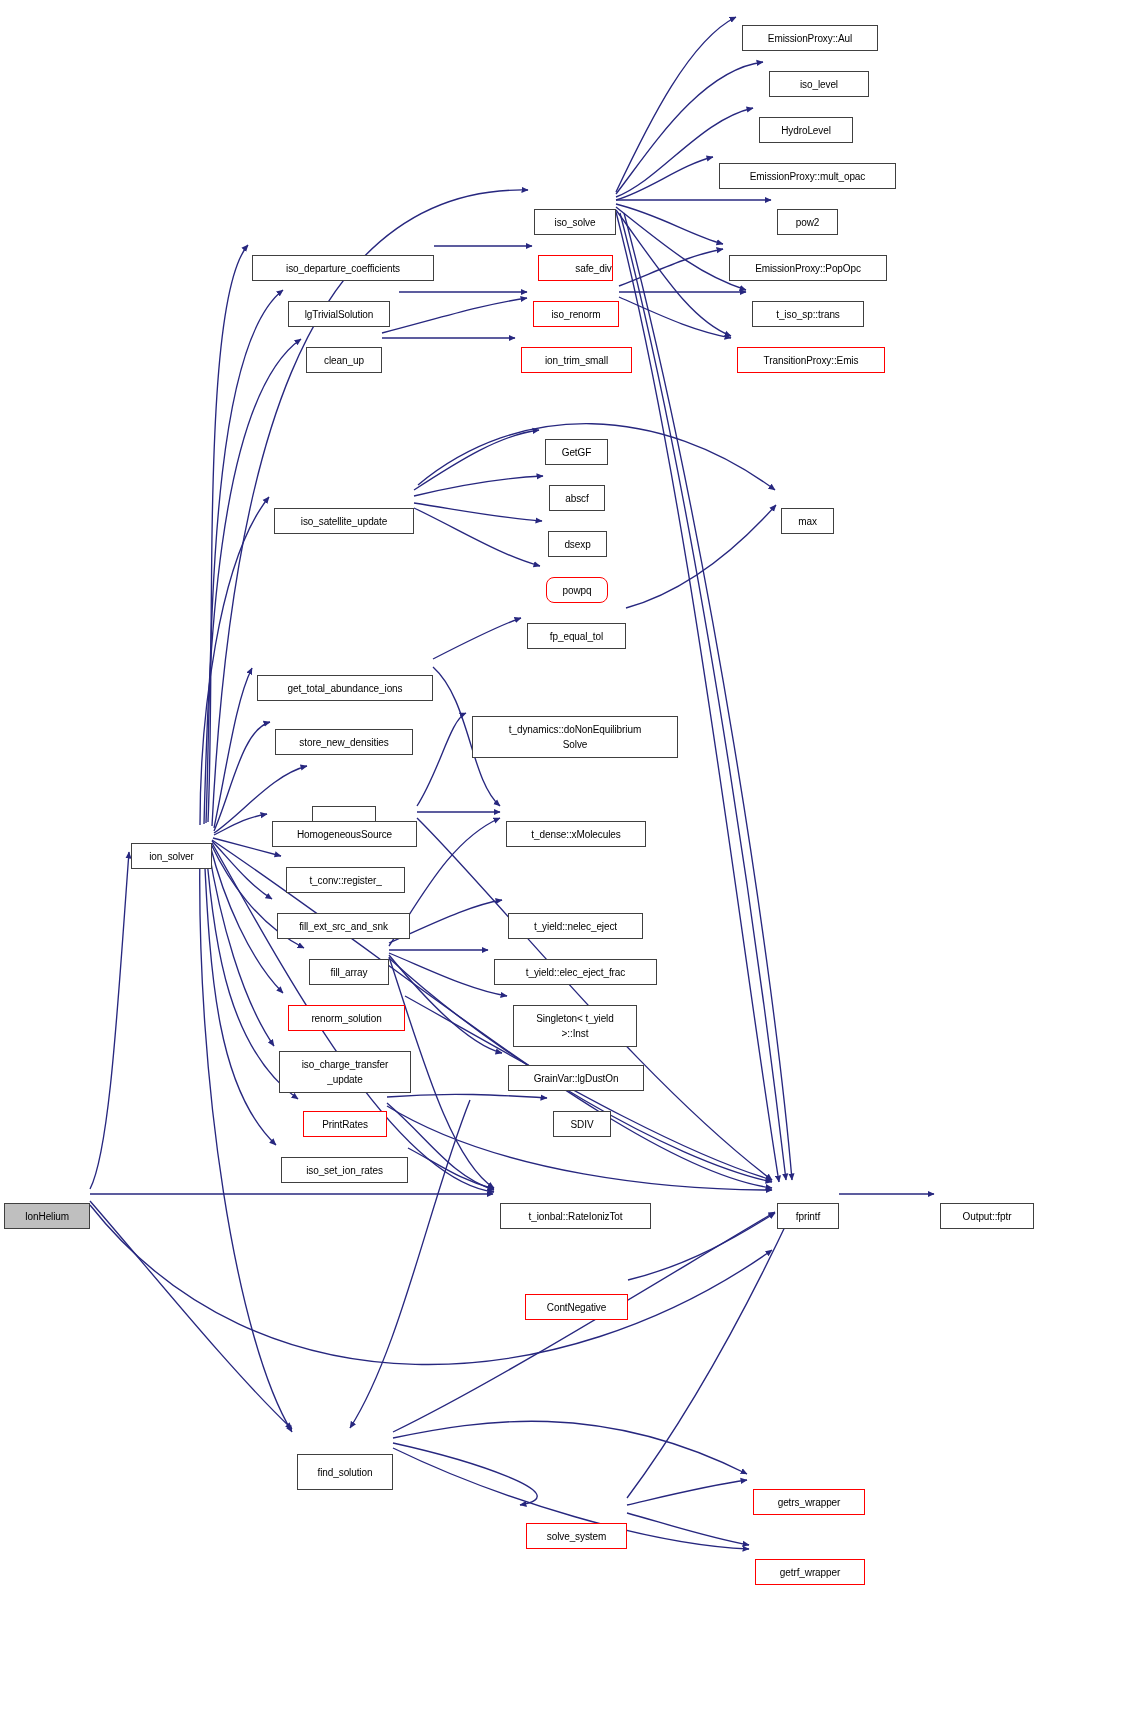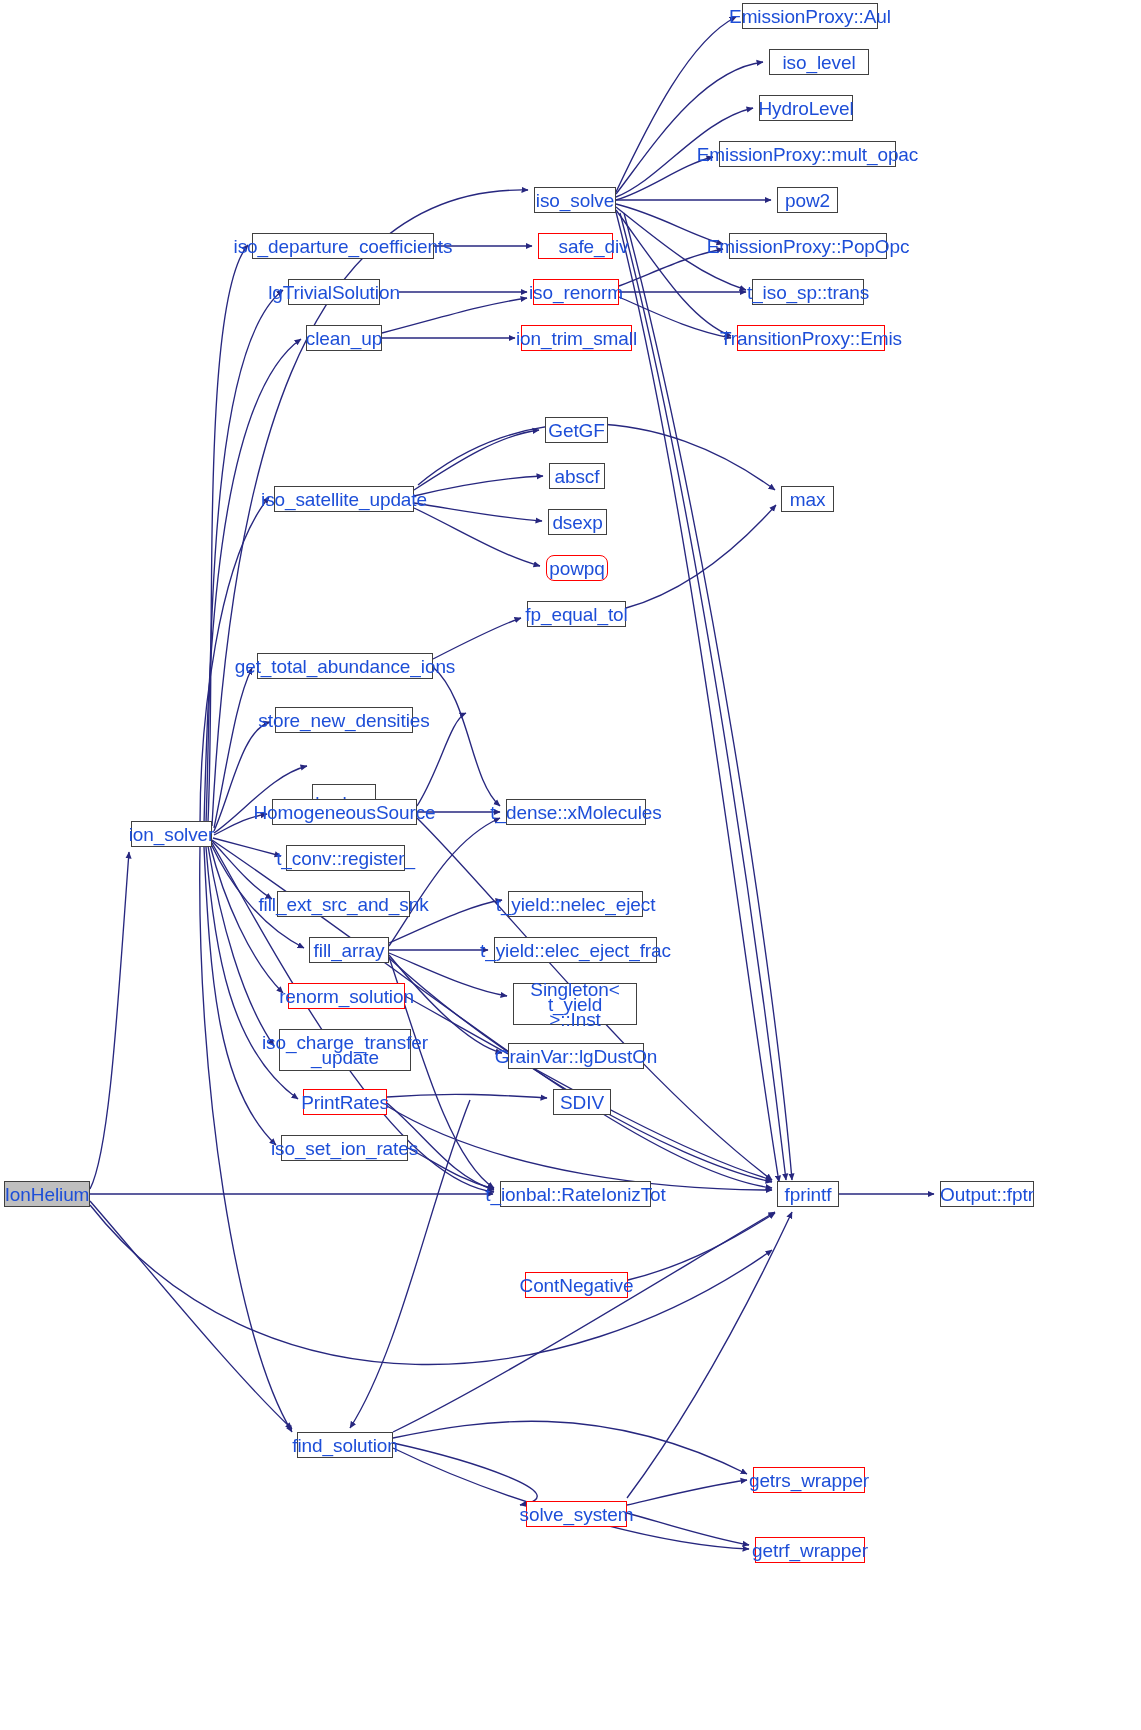--- a/index.html
+++ b/index.html
@@ -14,26 +14,27 @@
   #edges{position:absolute;left:0;top:0;width:1141px;height:1730px;pointer-events:none;}
   .node{
     position:absolute;
     box-sizing:border-box;
     background:#ffffff;
     border:1px solid #404040;
     display:flex;
     align-items:center;
     justify-content:center;
     text-align:center;
-    font-size:19px;
+    font-size:10px;
     line-height:15px;
-    color:#1d4ed8;
+    color:#000000;
     white-space:pre-line;
     letter-spacing:-0.1px;
     z-index:5;
+    margin-top:22px;
   }
   .node.red{border:1px solid #ff0000;}
   .node.current{background:#bfbfbf;border:1px solid #404040;}
   .node span{display:block;padding:0 4px;}
 </style>
 </head>
 <body>
 
 <div id="canvas">
 
@@ -147,21 +148,21 @@
     <div class="node" style="left: 742px; top: 3px; width: 136px; height: 26px;"><span>EmissionProxy::Aul</span></div>
     <div class="node" style="left: 769px; top: 49px; width: 100px; height: 26px;"><span>iso_level</span></div>
     <div class="node" style="left: 759px; top: 95px; width: 94px; height: 26px;"><span>HydroLevel</span></div>
     <div class="node" style="left: 719px; top: 141px; width: 177px; height: 26px;"><span>EmissionProxy::mult_opac</span></div>
     <div class="node" style="left: 777px; top: 187px; width: 61px; height: 26px;"><span>pow2</span></div>
     <div class="node" style="left: 729px; top: 233px; width: 158px; height: 26px;"><span>EmissionProxy::PopOpc</span></div>
     <div class="node" style="left: 752px; top: 279px; width: 112px; height: 26px;"><span>t_iso_sp::trans</span></div>
     <div class="node red" style="left: 737px; top: 325px; width: 148px; height: 26px; justify-content: center;"><span>TransitionProxy::Emis</span></div>
     <div class="node" style="left: 252px; top: 233px; width: 182px; height: 26px;"><span>iso_departure_coefficients</span></div>
     <div class="node red" style="left: 538px; top: 233px; width: 75px; height: 26px; padding-left: 36px;"><span>safe_div</span></div>
-    <div class="node" style="left: 288px; top: 279px; width: 92px; height: 26px;"><span>lgTrivialSolution</span></div>
+    <div class="node" style="left: 288px; top: 279px; width: 102px; height: 26px;"><span>lgTrivialSolution</span></div>
     <div class="node red" style="left: 533px; top: 279px; width: 86px; height: 26px;"><span>iso_renorm</span></div>
     <div class="node" style="left: 306px; top: 325px; width: 76px; height: 26px;"><span>clean_up</span></div>
     <div class="node red" style="left: 521px; top: 325px; width: 111px; height: 26px;"><span>ion_trim_small</span></div>
     <div class="node" style="left: 274px; top: 486px; width: 140px; height: 26px;"><span>iso_satellite_update</span></div>
     <div class="node" style="left: 545px; top: 417px; width: 63px; height: 26px;"><span>GetGF</span></div>
     <div class="node" style="left: 549px; top: 463px; width: 56px; height: 26px;"><span>abscf</span></div>
     <div class="node" style="left: 548px; top: 509px; width: 59px; height: 26px;"><span>dsexp</span></div>
     <div class="node red" style="left: 546px; top: 555px; width: 62px; height: 26px; border-radius: 8px;"><span>powpq</span></div>
     <div class="node" style="left: 781px; top: 486px; width: 53px; height: 26px;"><span>max</span></div>
     <div class="node" style="left: 527px; top: 601px; width: 99px; height: 26px;"><span>fp_equal_tol</span></div>
@@ -170,28 +171,30 @@
     <div class="node" style="left: 312px; top: 784px; width: 64px; height: 38px;"><span>broken</span></div>
     <div class="node" style="left: 272px; top: 799px; width: 145px; height: 26px;"><span>HomogeneousSource</span></div>
     <div class="node" style="left: 286px; top: 845px; width: 119px; height: 26px;"><span>t_conv::register_</span></div>
     <div class="node" style="left: 277px; top: 891px; width: 133px; height: 26px;"><span>fill_ext_src_and_snk</span></div>
     <div class="node" style="left: 309px; top: 937px; width: 80px; height: 26px;"><span>fill_array</span></div>
     <div class="node red" style="left: 288px; top: 983px; width: 117px; height: 26px;"><span>renorm_solution</span></div>
     <div class="node" style="left: 279px; top: 1029px; width: 132px; height: 42px;"><span>iso_charge_transfer
 _update</span></div>
     <div class="node red" style="left: 303px; top: 1089px; width: 84px; height: 26px;"><span>PrintRates</span></div>
     <div class="node" style="left: 281px; top: 1135px; width: 127px; height: 26px;"><span>iso_set_ion_rates</span></div>
+    <div class="node" style="left: 472px; top: 694px; width: 206px; height: 42px;"><span>t_dynamics::doNonEquilibrium
+Solve</span></div>
     <div class="node" style="left: 506px; top: 799px; width: 140px; height: 26px;"><span>t_dense::xMolecules</span></div>
     <div class="node" style="left: 508px; top: 891px; width: 135px; height: 26px;"><span>t_yield::nelec_eject</span></div>
     <div class="node" style="left: 494px; top: 937px; width: 163px; height: 26px;"><span>t_yield::elec_eject_frac</span></div>
     <div class="node" style="left: 513px; top: 983px; width: 124px; height: 42px;"><span>Singleton&lt; t_yield
 &gt;::Inst</span></div>
     <div class="node" style="left: 508px; top: 1043px; width: 136px; height: 26px;"><span>GrainVar::lgDustOn</span></div>
     <div class="node" style="left: 553px; top: 1089px; width: 58px; height: 26px;"><span>SDIV</span></div>
     <div class="node" style="left: 500px; top: 1181px; width: 151px; height: 26px;"><span>t_ionbal::RateIonizTot</span></div>
     <div class="node" style="left: 777px; top: 1181px; width: 62px; height: 26px;"><span>fprintf</span></div>
     <div class="node" style="left: 940px; top: 1181px; width: 94px; height: 26px;"><span>Output::fptr</span></div>
     <div class="node red" style="left: 525px; top: 1272px; width: 103px; height: 26px;"><span>ContNegative</span></div>
-    <div class="node" style="left: 297px; top: 1432px; width: 96px; height: 26px;"><span>find_solution</span></div>
+    <div class="node" style="left: 297px; top: 1432px; width: 96px; height: 36px;"><span>find_solution</span></div>
     <div class="node red" style="left: 526px; top: 1501px; width: 101px; height: 26px;"><span>solve_system</span></div>
     <div class="node red" style="left: 753px; top: 1467px; width: 112px; height: 26px;"><span>getrs_wrapper</span></div>
     <div class="node red" style="left: 755px; top: 1537px; width: 110px; height: 26px;"><span>getrf_wrapper</span></div>
   </div>
 
 </body></html>

